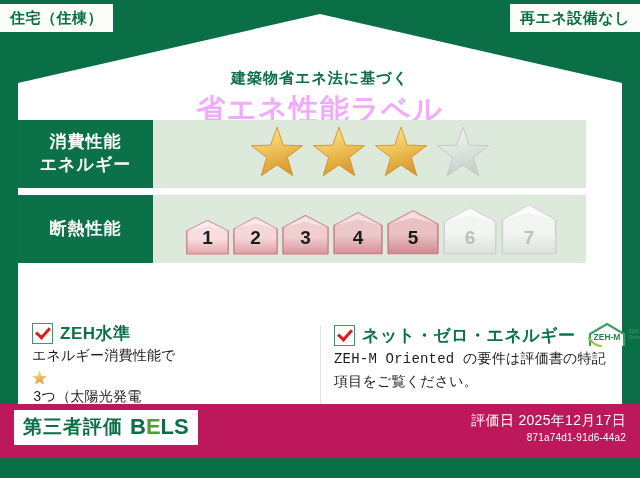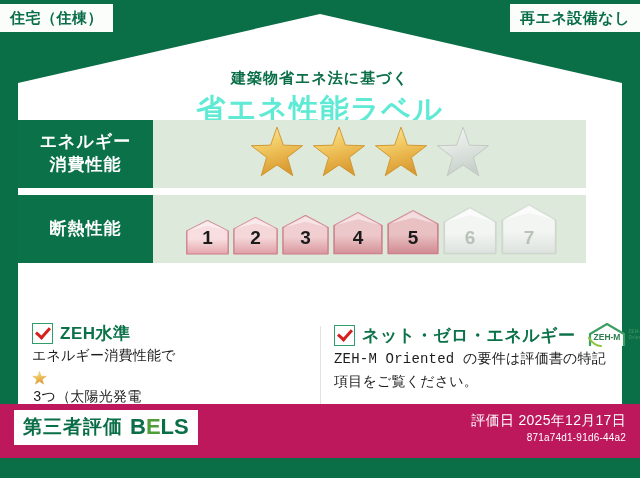--- a/index.html
+++ b/index.html
@@ -34,21 +34,21 @@
     position:absolute;left:0;top:0;width:100%;height:100%;
   }
 
   
   #title-small{
     position:absolute;top:55px;left:0;width:604px;text-align:center;
     color:#0a6e47;font-weight:bold;font-size:15px;letter-spacing:1px;
   }
   #title-main{
     position:absolute;top:76px;left:0;width:604px;text-align:center;
-    color:#5eead4;font-weight:bold;font-size:29px;letter-spacing:1.5px;
+    color:#f0abfc;font-weight:bold;font-size:29px;letter-spacing:1.5px;
   }
 
   
   #perf-panel{
     position:absolute;left:18px;top:120px;width:568px;
   }
   .perf-row{
     display:flex;align-items:stretch;
     background:#dde9da;margin-bottom:7px;height:68px;
   }
@@ -154,22 +154,22 @@
 
   <div class="house-inner" style="position:absolute;left:18px;top:14px;width:604px;height:406px;pointer-events:none;">
     <div id="title-small">建築物省エネ法に基づく</div>
     <div id="title-main">省エネ性能ラベル</div>
   </div>
 
   <div id="perf-panel">
 
     <div class="perf-row">
       <div class="perf-label">
+        <span>消費性能</span>
         <span>エネルギー</span>
-        <span>消費性能</span>
       </div>
       <div class="perf-value">
         <div class="stars" id="stars-container">
             <svg width="56" height="56" viewBox="0 0 100 100" class="star-svg">
               <defs>
                 <linearGradient id="sg0f" x1="0" y1="0" x2="0.3" y2="1">
                   <stop offset="0%" stop-color="#fbe9a8"></stop>
                   <stop offset="38%" stop-color="#f3cf6b"></stop>
                   <stop offset="70%" stop-color="#e8b44a"></stop>
                   <stop offset="100%" stop-color="#d99c34"></stop>

